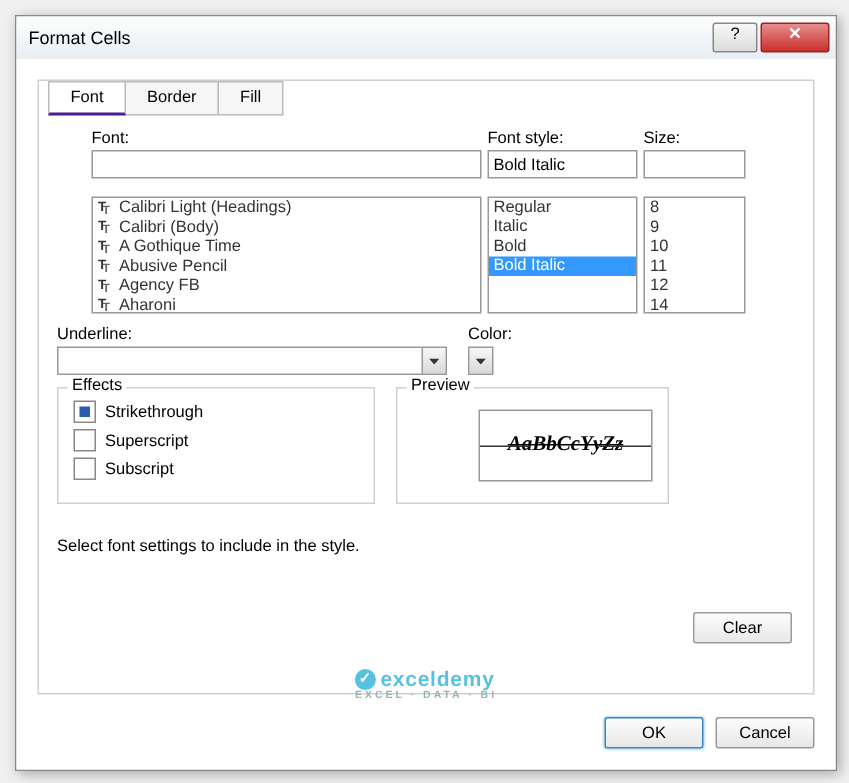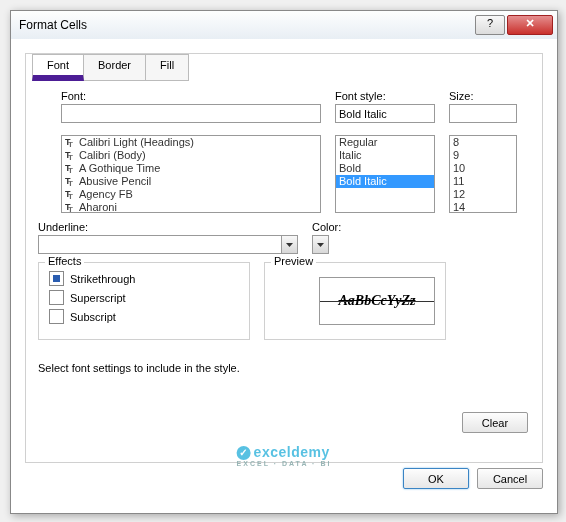--- a/index.html
+++ b/index.html
@@ -7,23 +7,23 @@
 .titlebar { height: 28px; background: linear-gradient(#fdfefe, #e8eef4); border-bottom: 1px solid #c0c8d0; display: flex; align-items: center; padding: 0 4px 0 8px; font-size: 12px; }
 .titlebar-text { flex: 1; }
 .titlebar-btns { display: flex; gap: 2px; }
 .tbtn { width: 28px; height: 18px; border: 1px solid #888; background: linear-gradient(#f8f8f8,#dcdcdc); border-radius: 2px; font-size: 11px; text-align: center; line-height: 14px; cursor: pointer; }
 .tbtn.help { }
 .tbtn.close { width: 44px; background: linear-gradient(#e58e8e,#c9302c); color:#fff; border-color:#a02020; font-weight:bold; }
 .client { position: absolute; top:28px; left:0; right:0; bottom:0; background:#fff; }
 .inner { position:absolute; top:14px; left:14px; right:14px; bottom:50px; border:1px solid #d0d0d0; padding:0; }
 .tabstrip { display:flex; margin-top:-1px; margin-left:6px; }
 .tab { padding:4px 14px; border:1px solid #bbb; background:#f6f6f6; margin-right:-1px; font-size:11px; cursor:pointer; position:relative; top:1px; }
-.tab.active { background:#fff; border-bottom:6px solid #4c1d95; z-index:2; }
+.tab.active { background:#fff; border-bottom:2px solid #4c1d95; z-index:2; }
 .tabbody { padding:10px 12px; }
-.row1 { display:flex; gap:14px;padding-left:23px; }
+.row1 { display:flex; gap:4px;padding-left:23px; }
 .col-font { width:260px; }
 .col-style { width:100px; }
 .col-size { width:68px; }
 .lbl { display:block; margin-bottom:2px; }
 .txtin { width:100%; box-sizing:border-box; height:19px; border:1px solid #999; font-size:11px; padding:1px 3px; background:#fff; }
 .listbox { width:100%; height:78px; border:1px solid #999; overflow-y:scroll; background:#fff; margin-top:12px; box-sizing:border-box; }
 .listbox .item { padding:0px 3px; line-height:13px; font-size:11px; color:#333; white-space:nowrap; cursor:pointer; }
 .listbox .item.sel { background:#3399ff; color:#fff; }
 .tt-icon { display:inline-block; width:11px; height:10px; margin-right:3px; vertical-align:middle; position:relative; }
 .tt-icon::before { content:"T"; position:absolute; left:0; top:-2px; font-size:9px; font-weight:bold; color:#333; }
@@ -47,21 +47,21 @@
 .chkbox.checked { background:#fff; }
 .chkbox.checked::after { content:""; width:7px; height:7px; background:#2a5db0; }
 .preview-area { border:1px solid #999; height:46px; margin-top:6px; display:flex; align-items:center; justify-content:center; position:relative;margin-left:44px; }
 .preview-area .line { position:absolute; height:1px; background:#333; width:34px; top:50%; }
 .preview-area .line.l { left:0; }
 .preview-area .line.r { right:0; }
 .preview-text { font-style:italic; font-weight:bold; text-decoration:line-through; font-size:14px; font-family:"Times New Roman", serif; }
 .helptext { margin-top:22px; font-size:11px; }
 .clear-row { text-align:right; margin-top:38px; padding-right:2px; }
 .btn { min-width:66px; height:21px; border:1px solid #999; background:linear-gradient(#fdfdfd,#e7e7e7); font-size:11px; cursor:pointer; padding:0 10px; border-radius:2px; }
-.dialog-btns { position:absolute; right:14px; bottom:24px; display:flex; gap:8px; }
+.dialog-btns { position:absolute; right:14px; bottom:14px; display:flex; gap:8px; }
 .btn.def { border:1px solid #3a84c4; box-shadow:0 0 2px #6fb6e8; }
 .watermark { position:absolute; left:50%; bottom:46px; transform:translateX(-50%); color:#3bb7de; font-size:14px; font-weight:600; opacity:.85; letter-spacing:.5px; pointer-events:none; }
 .watermark .g { display:inline-block; width:14px; height:14px; border-radius:50%; background:#3bb7de; color:#fff; font-size:10px; line-height:14px; text-align:center; margin-right:3px; vertical-align:middle; }
 .watermark small { display:block; font-size:7px; color:#8aa; letter-spacing:2px; text-align:center; }
 </style>
 </head>
 <body>
 
 <div class="window">
   <div class="titlebar">

